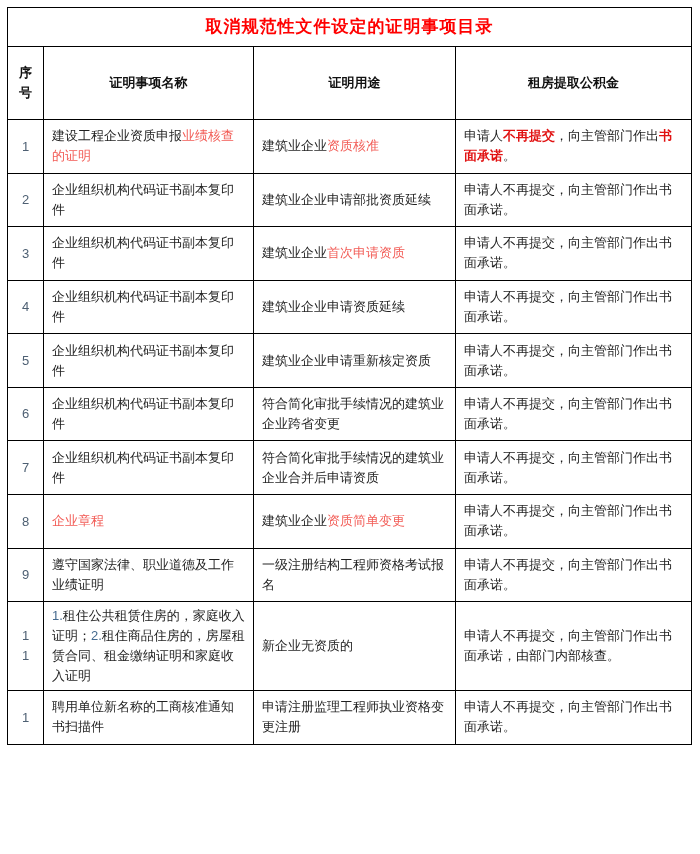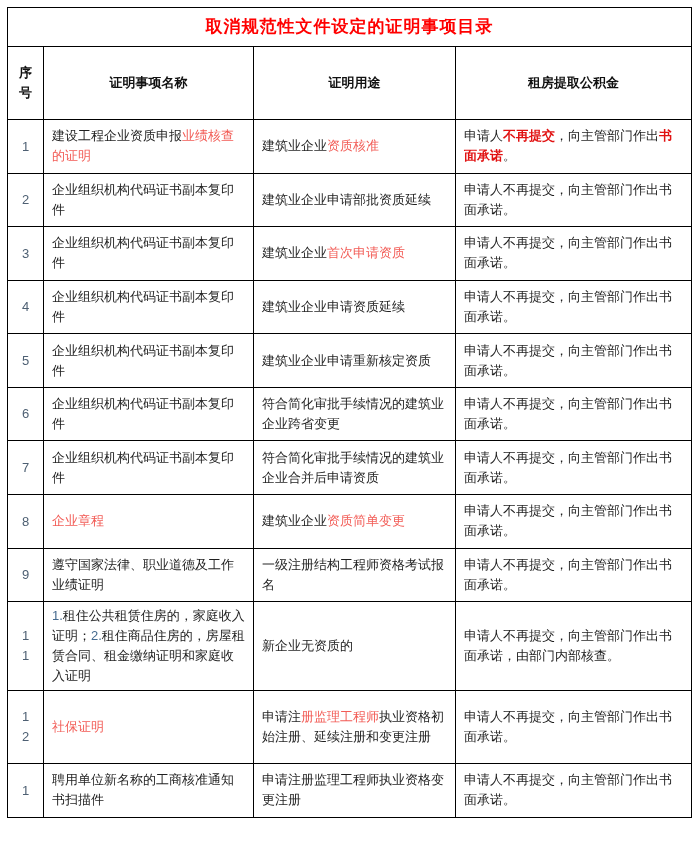--- a/index.html
+++ b/index.html
@@ -114,26 +114,20 @@
         <td><span>一级注册结构工程师资格考试报名</span></td>
         <td><span>申请人不再提交，向主管部门作出书面承诺。</span></td>
       </tr>
       <tr>
         <td class="c-no"><span class="vnum">11</span></td>
         <td><span class="s-num">1.</span><span>租住公共租赁住房的，家庭收入证明；</span><span class="s-num">2.</span><span>租住商品住房的，房屋租赁合同、租金缴纳证明和家庭收入证明</span></td>
         <td><span>新企业无资质的</span></td>
         <td><span>申请人不再提交，向主管部门作出书面承诺，由部门内部核查。</span></td>
       </tr>
       <tr>
-        <td class="c-no"><span class="vnum">12</span></td>
-        <td><span class="s-red">社保证明</span></td>
-        <td><span>申请注</span><span class="s-red">册监理工程师</span><span>执业资格初始注册、延续注册和变更注册</span></td>
-        <td><span>申请人不再提交，向主管部门作出书面承诺。</span></td>
-      </tr>
-      <tr>
         <td class="c-no"><span class="vnum">1</span></td>
         <td><span>聘用单位新名称的工商核准通知书扫描件</span></td>
         <td><span>申请注册监理工程师执业资格变更注册</span></td>
         <td><span>申请人不再提交，向主管部门作出书面承诺。</span></td>
       </tr>
     </tbody>
   </table>
 </div>
 
 </body></html>

